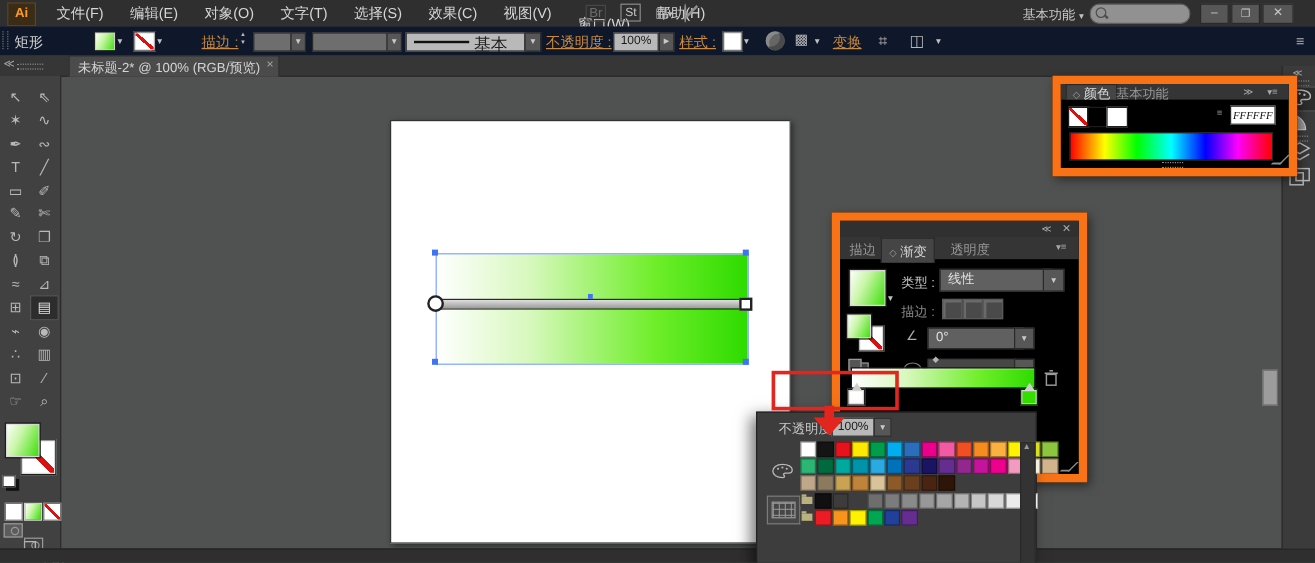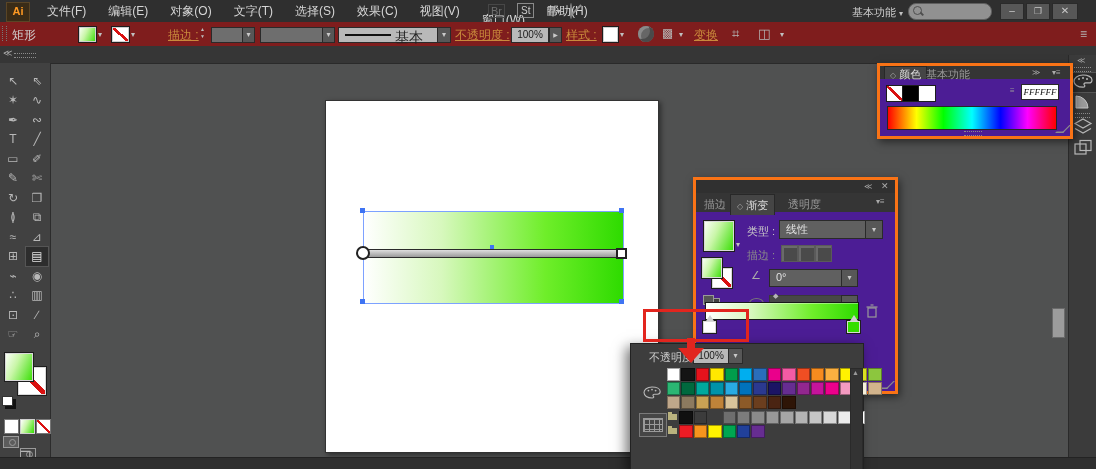--- a/index.html
+++ b/index.html
@@ -1,39 +1,39 @@
 <!DOCTYPE html>
 <html><head>
 <meta charset="utf-8">
 <style>
   html,body{margin:0;padding:0;background:#222;}
   #app{position:relative;width:1096px;height:469px;overflow:hidden;
        background:#505151;font-family:"Liberation Sans","DejaVu Sans",sans-serif;
        color:#d6d6d6;font-size:12px;-webkit-font-smoothing:antialiased;}
   .p{position:absolute;}
   .bar{background:#2f2f2f;}
-  .cbar{background:#7f1d1d;border-bottom:1px solid #272727;}
+  .cbar{background:#0f172a;border-bottom:1px solid #272727;}
   .orange{color:#c98a3c;text-decoration:underline;font-size:12px;}
   .lbl{color:#d0d0d0;font-size:12px;}
   .dim{color:#8a8a8a;}
   .field{background:#6e6e6e;border:1px solid #2a2a2a;}
   .lightfield{background:#b9b9b9;color:#1a1a1a;border:1px solid #2a2a2a;
               font-size:10px;text-align:center;}
   .dbtn{background:#575757;border:1px solid #2a2a2a;color:#c9c9c9;font-size:8px;
         text-align:center;line-height:14px;}
   .chev{font-size:8px;color:#c0c0c0;}
   .swatchchip{border:1px solid #1d1d1d;box-shadow:inset 0 0 0 1px #cfcfcf;}
   .grn{background:linear-gradient(90deg,#ffffff 0%,#d7f8bd 30%,#6fee2a 70%,#2edb00 100%);}
   .grnd{background:linear-gradient(115deg,#ffffff 0%,#c9f6a8 40%,#35de00 100%);}
   .none{background:#fff;background-image:linear-gradient(to top right,transparent 44%,#d91111 44%,#d91111 56%,transparent 56%);}
   .toolcell{width:22px;height:19px;display:flex;align-items:center;justify-content:center;
             color:#b8b8b8;font-size:12px;}
   .toolcell.active{background:#2d2d2d;border:1px solid #555;color:#e2e2e2;}
   #tools-grid{display:grid;grid-template-columns:24px 24px;grid-auto-rows:19.5px;justify-items:center;align-items:center;}
-  .panel{background:#4c1d95;border:3px solid #f97316;box-shadow:2px 3px 8px rgba(0,0,0,.5);}
+  .panel{background:#000000;border:7px solid #f97316;box-shadow:2px 3px 8px rgba(0,0,0,.5);}
   .ptitle{background:#303030;border-bottom:1px solid #262626;}
   .ptabs{background:#353535;}
   .ptab-active{background:#454545;border:1px solid #282828;border-bottom:none;}
   .tabtxt{font-size:11px;color:#d8d8d8;}
   .tabdim{font-size:11px;color:#969696;}
   .sw{width:11.4px;height:11px;flex:0 0 auto;border:0.5px solid rgba(0,0,0,.35);}
   .sw.spacer{visibility:hidden;}
   .swrow{display:flex;gap:1px;margin-bottom:1.2px;}
   .folder-icon{width:11.4px;height:11px;flex:0 0 auto;position:relative;background:#3d3d3d;}
   .folder-icon::before{content:"";position:absolute;left:1px;top:3px;width:9px;height:6px;background:#b9b27e;}
@@ -118,20 +118,24 @@
     <span class="p orange" style="left:694px;top:5px;text-align:center;">变换</span>
     <span class="p" style="left:732px;top:4px;color:#b5b5b5;font-size:13px;">⌗</span>
     <span class="p" style="left:758px;top:4px;color:#b5b5b5;font-size:13px;">◫</span>
     <span class="p chev" style="left:780px;top:8px;">▾</span>
     <span class="p" style="left:1080px;top:5px;color:#b5b5b5;font-size:12px;">≡</span>
   </div>
 
   <div class="p" style="left:0;top:46px;width:1096px;height:17px;background:#363636;border-bottom:1px solid #2a2a2a;">
     <span class="p" style="left:3px;top:2px;font-size:9px;color:#aaa;">≪</span>
     <div class="p dots" style="left:14px;top:7px;width:22px;"></div>
+    <div class="p" style="left:57px;top:0;width:174px;height:17px;background:#4b4b4b;border:1px solid #2a2a2a;border-bottom:none;">
+      <span style="position:absolute;left:7px;top:2px;font-size:11px;color:#d4d4d4;white-space:nowrap;">未标题-2* @ 100% (RGB/预览)</span>
+      <span style="position:absolute;right:4px;top:2px;font-size:10px;color:#a8a8a8;">×</span>
+    </div>
   </div>
 
   <div class="p" style="left:0;top:63px;width:50px;height:394px;background:#414141;border-right:1px solid #2c2c2c;">
     <div id="tools-grid" class="p" style="left:1px;top:8px;">
         <div class="toolcell">↖</div>
         <div class="toolcell">⇖</div>
         <div class="toolcell">✶</div>
         <div class="toolcell">∿</div>
         <div class="toolcell">✒</div>
         <div class="toolcell">∾</div>

